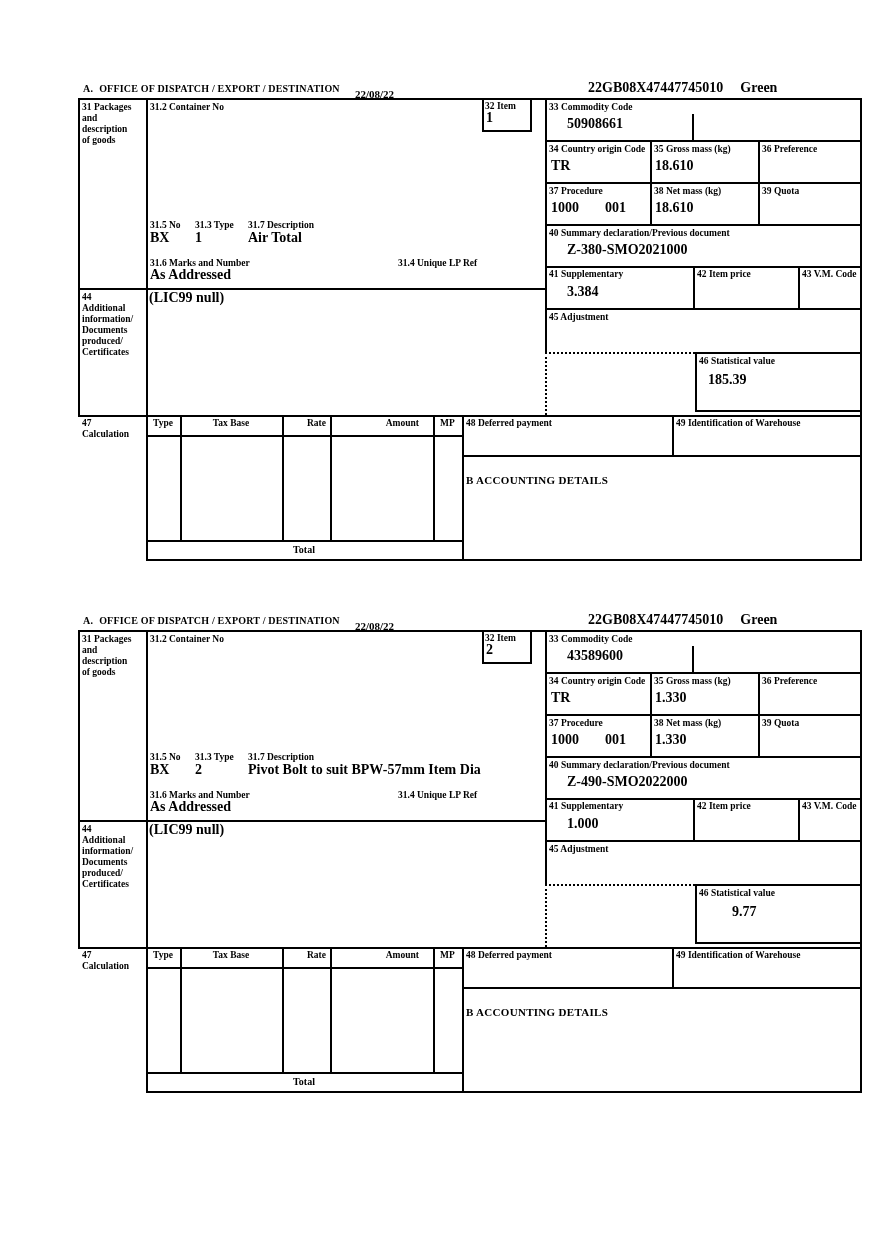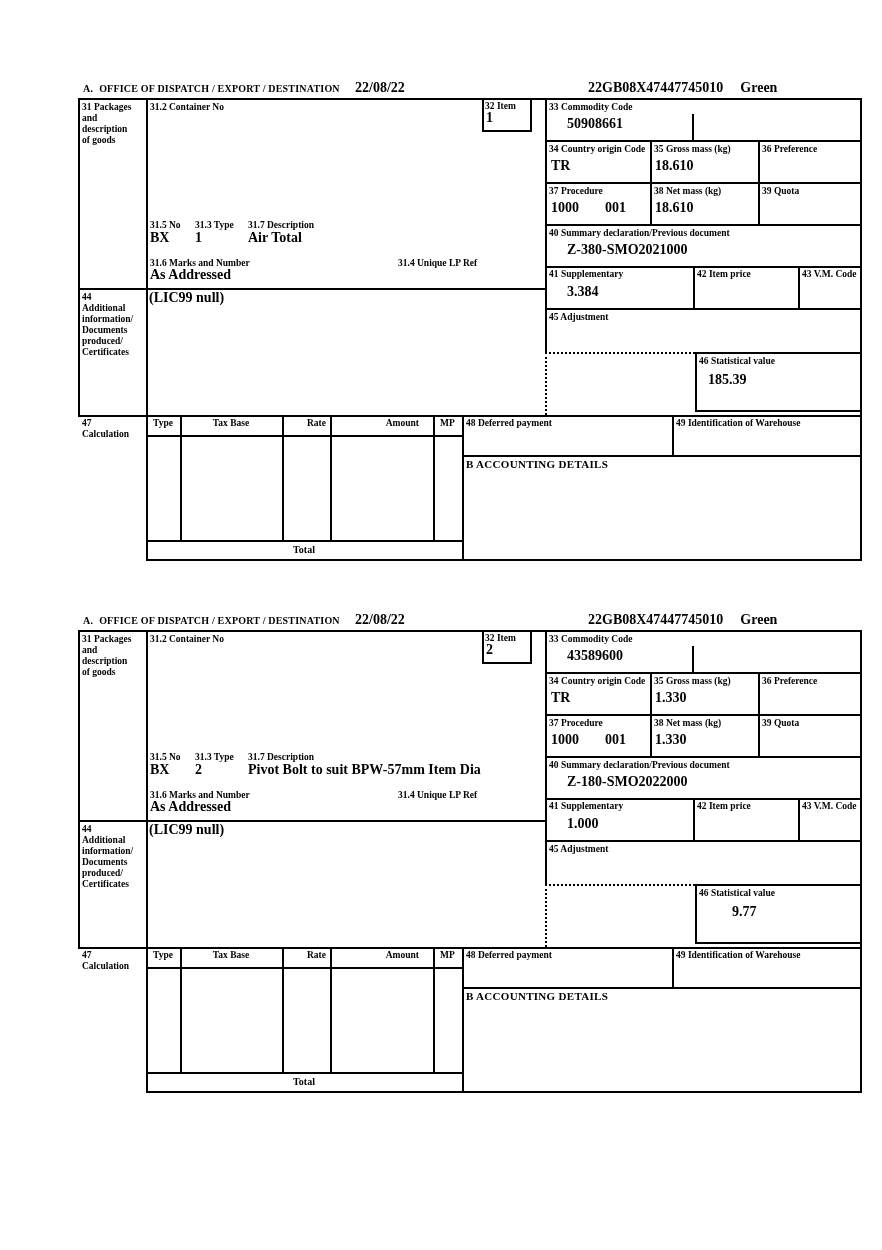--- a/index.html
+++ b/index.html
@@ -1,31 +1,31 @@
 <!DOCTYPE html>
 <html><head>
 <meta charset="utf-8">
 <style>
   html,body{margin:0;padding:0;background:#ffffff;}
   body{width:882px;height:1250px;position:relative;font-family:"Liberation Serif","DejaVu Serif",serif;color:#000;}
   .section{position:absolute;left:78px;width:784px;height:482px;}
   .hdr{position:absolute;top:0;left:0;width:784px;height:18px;}
   .hdr-title{position:absolute;left:5px;top:3px;font-size:10px;font-weight:bold;white-space:nowrap;letter-spacing:.2px;}
   .hdr-title .gap{display:inline-block;width:6px;}
-  .hdr-date{position:absolute;left:277px;top:0;font-size:14px;font-weight:bold;white-space:nowrap;}
+  .hdr-date{position:absolute;left:277px;top:8px;font-size:11px;font-weight:bold;white-space:nowrap;}
   .hdr-ref{position:absolute;left:510px;top:0;font-size:14px;font-weight:bold;white-space:nowrap;display:flex;gap:17px;}
   .tbl{position:absolute;top:18px;left:0;width:784px;height:463px;}
   .hl{position:absolute;height:2px;background:#000;}
   .vl{position:absolute;width:2px;background:#000;}
   .hld{position:absolute;height:0;border-top:2px dotted #000;background:none;}
   .vld{position:absolute;width:0;border-left:2px dotted #000;background:none;}
   .lbl{position:absolute;font-size:9.5px;font-weight:bold;line-height:11px;white-space:pre-line;}
   .val{position:absolute;font-size:14px;font-weight:bold;white-space:nowrap;}
   .cth{position:absolute;top:320px;font-size:9.5px;font-weight:bold;box-sizing:border-box;}
-  .acct{position:absolute;font-size:11px;font-weight:bold;letter-spacing:.3px;}
+  .acct{position:absolute;font-size:11px;font-weight:bold;letter-spacing:.3px;margin-top:16px;}
   .total{position:absolute;left:68px;top:446px;width:316px;text-align:center;font-size:10px;font-weight:bold;}
 </style>
 </head>
 <body>
 
 <div id="sections">
   <section class="section" style="top: 80px;">
     <div class="hdr">
       <span class="hdr-title"><span>A.</span><span class="gap"></span><span>OFFICE OF DISPATCH / EXPORT / DESTINATION</span></span>
       <span class="hdr-date">22/08/22</span>
@@ -223,21 +223,21 @@
       <div class="acct" style="left:388px;top:360px;">B ACCOUNTING DETAILS</div>
       <div class="total">Total</div>
 
       <div class="val" style="left:408px;top:12px;">2</div>
       <div class="val" style="left:489px;top:18px;">43589600</div>
       <div class="val" style="left:473px;top:60px;">TR</div>
       <div class="val" style="left:577px;top:60px;">1.330</div>
       <div class="val" style="left:473px;top:102px;">1000</div>
       <div class="val" style="left:527px;top:102px;">001</div>
       <div class="val" style="left:577px;top:102px;">1.330</div>
-      <div class="val" style="left:489px;top:144px;">Z-180-SMO2022000</div>
+      <div class="val" style="left:489px;top:144px;">Z-490-SMO2022000</div>
       <div class="val" style="left:72px;top:132px;">BX</div>
       <div class="val" style="left:117px;top:132px;">2</div>
       <div class="val" style="left:170px;top:132px;">Pivot Bolt to suit BPW-57mm Item Dia</div>
       <div class="val" style="left:72px;top:169px;">As Addressed</div>
       <div class="val" style="left:489px;top:186px;">1.000</div>
       <div class="val" style="left:71px;top:192px;">(LIC99 null)</div>
       <div class="val" style="left:654px;top:274px;">9.77</div>
     </div>
   </section>
 </div>

